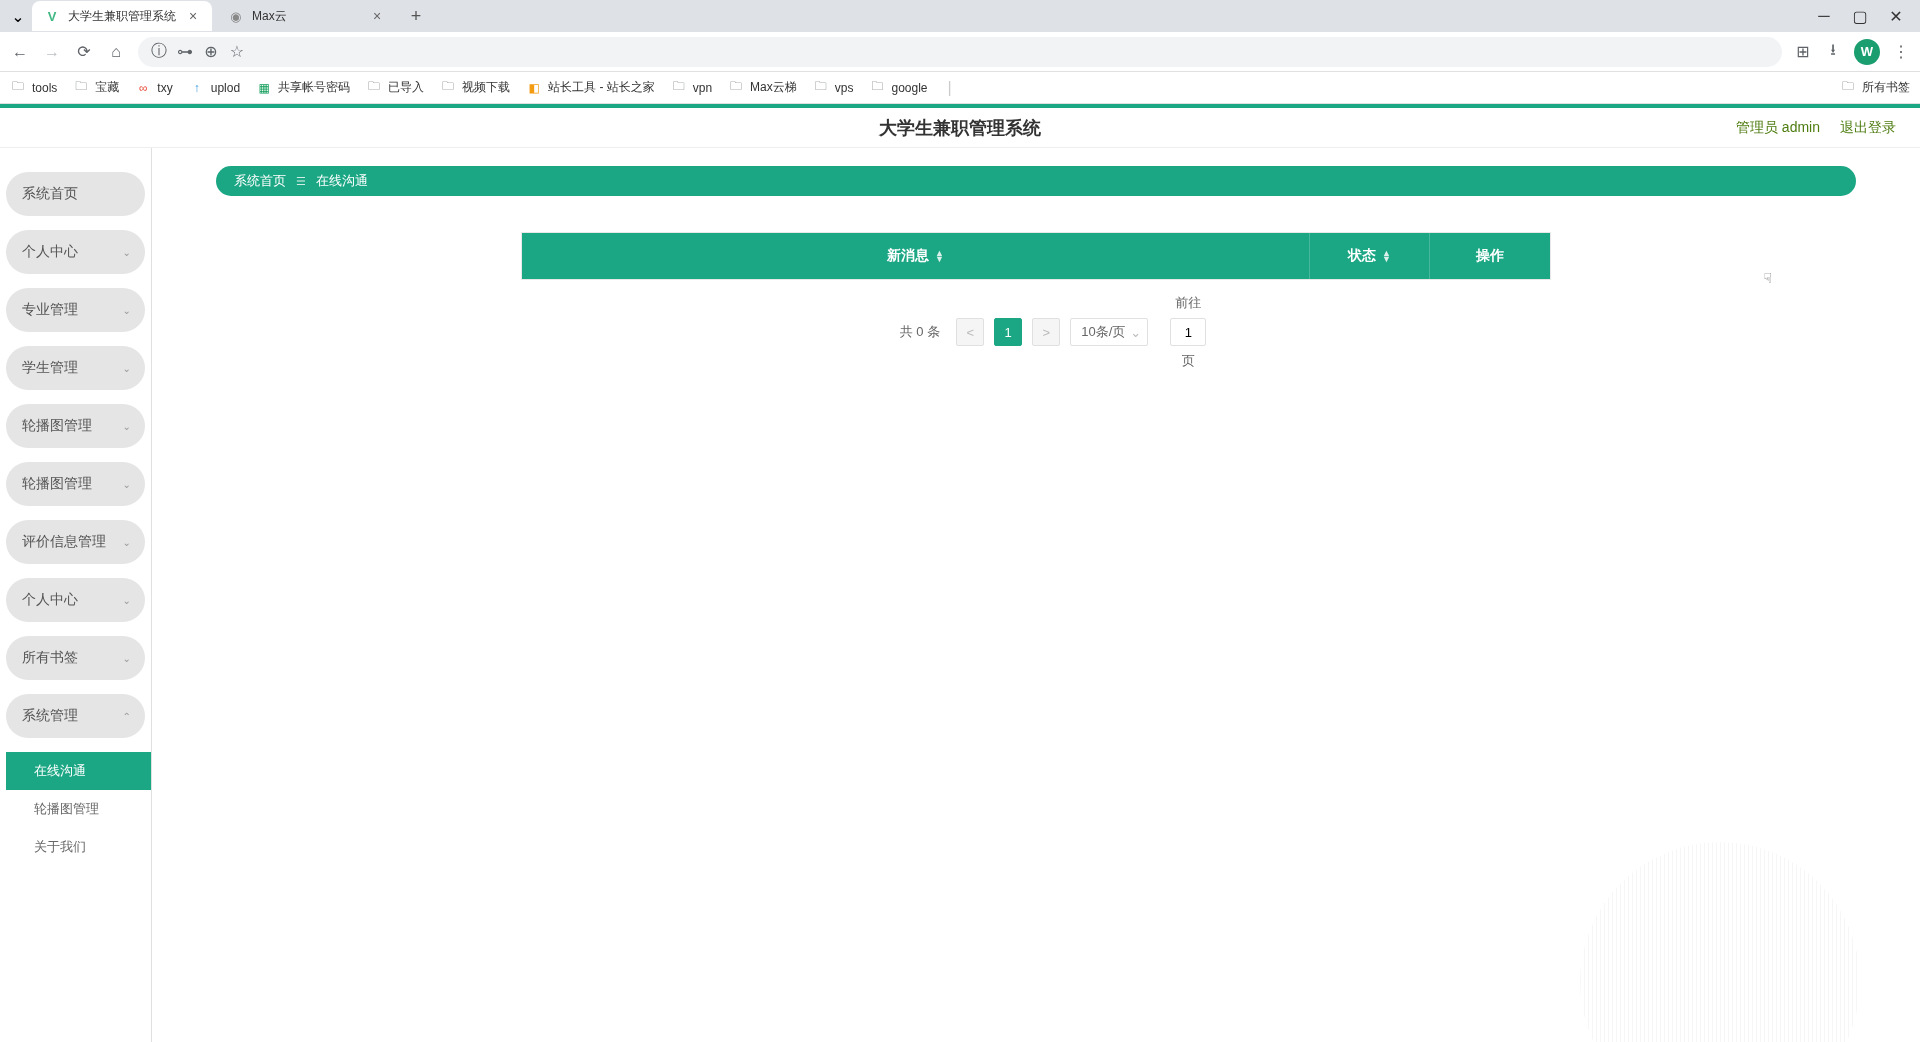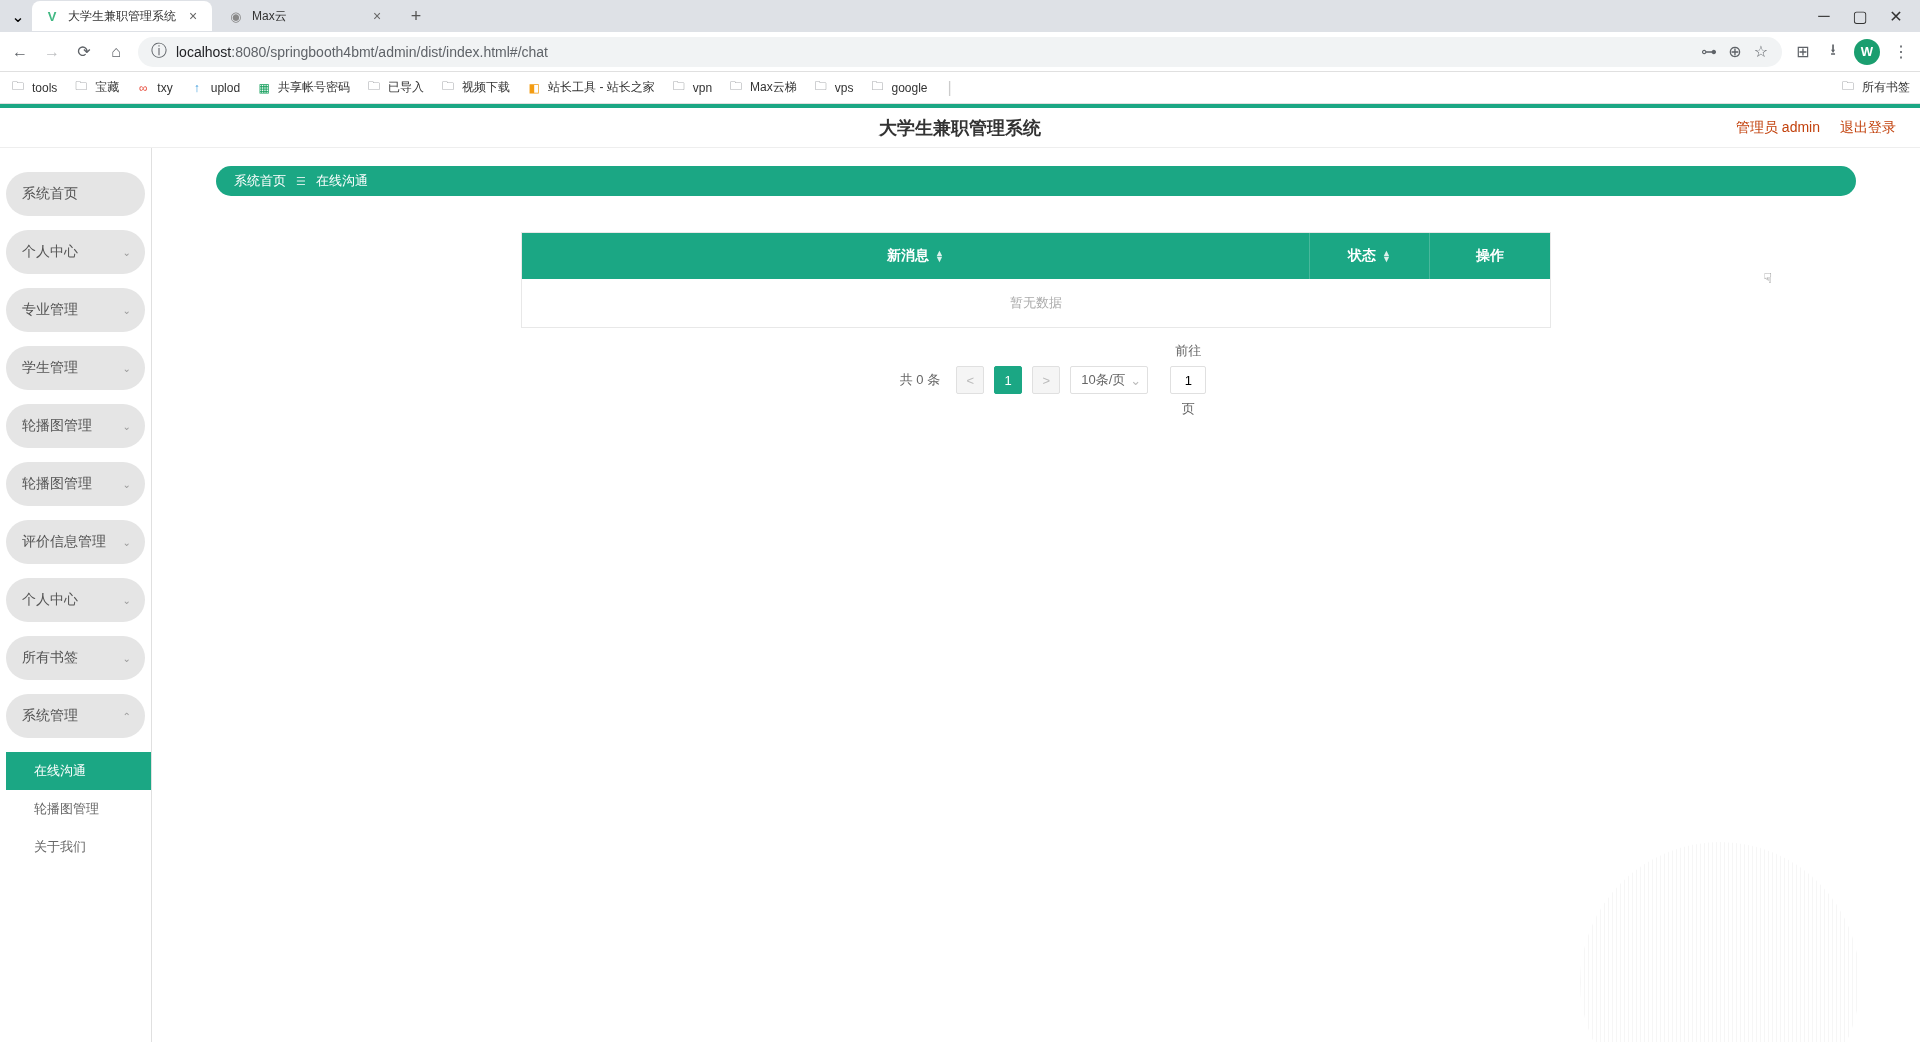--- a/index.html
+++ b/index.html
@@ -32,21 +32,21 @@
     .bookmark { display: flex; align-items: center; gap: 6px; font-size: 12px; color: #333; cursor: pointer; }
     .bookmark-icon { width: 16px; height: 16px; display: flex; align-items: center; justify-content: center; }
     .folder-icon { color: #5f6368; }
     .all-bookmarks { margin-left: auto; }
     .bookmark-sep { color: #ccc; margin: 0 4px; }
     
     
     .app-divider { height: 4px; background: #1ba784; }
     .app-header { height: 40px; display: flex; align-items: center; justify-content: center; position: relative; background: #fff; border-bottom: 1px solid #eee; }
     .app-title { font-size: 18px; font-weight: bold; color: #333; }
-    .header-right { position: absolute; right: 24px; display: flex; gap: 20px; font-size: 14px; color: #c2410c; }
+    .header-right { position: absolute; right: 24px; display: flex; gap: 20px; font-size: 14px; color: #4d7c0f; }
     .header-link { cursor: pointer; }
     
     
     .main-layout { display: flex; height: calc(100vh - 148px); }
     .sidebar { width: 152px; background: #fff; border-right: 1px solid #e0e0e0; overflow-y: auto; padding-top: 18px; }
     .menu-item { margin: 6px 6px 14px 6px; height: 44px; background: #e5e5e5; border-radius: 22px; display: flex; align-items: center; padding: 0 16px; font-size: 14px; color: #555; cursor: pointer; position: relative; }
     .menu-item .chevron { position: absolute; right: 14px; color: #999; font-size: 10px; }
     .submenu { margin-left: 6px; }
     .submenu-item { height: 38px; display: flex; align-items: center; padding: 0 28px; font-size: 13px; color: #666; cursor: pointer; }
     .submenu-item.active { background: #1ba784; color: #fff; }
@@ -107,23 +107,20 @@
   </div>
 </div>
 
 <div class="address-bar">
   <div class="nav-btn">←</div>
   <div class="nav-btn" style="opacity:0.4">→</div>
   <div class="nav-btn">⟳</div>
   <div class="nav-btn">⌂</div>
   <div class="url-container">
     <span class="addr-icon">ⓘ</span>
-    <span class="url-text">
-      <span class="url-domain">localhost</span><span class="url-path">:8080/springbooth4bmt/admin/dist/index.html#/chat</span>
-    </span>
     <span class="addr-icon">⊶</span>
     <span class="addr-icon">⊕</span>
     <span class="addr-icon">☆</span>
   </div>
   <div class="addr-icon">⊞</div>
   <div class="addr-icon">⭳</div>
   <div class="avatar">W</div>
   <div class="addr-icon">⋮</div>
 </div>
 
@@ -269,23 +266,20 @@
             <span>状态</span>
             <span class="sort-icon">
                 <span>▲</span>
                 <span>▼</span>
               </span>
           </div>
           <div class="th th3">
             <span>操作</span>
           </div>
         </div>
-        <div class="table-body">
-          <span>暂无数据</span>
-        </div>
       </div>
 
       <div class="pagination">
         <span class="page-info">共 0 条</span>
         <div class="page-btn">&lt;</div>
         <div class="page-btn active">1</div>
         <div class="page-btn">&gt;</div>
         <div class="page-size">10条/页</div>
         <div class="page-goto">
           <span>前往</span>

